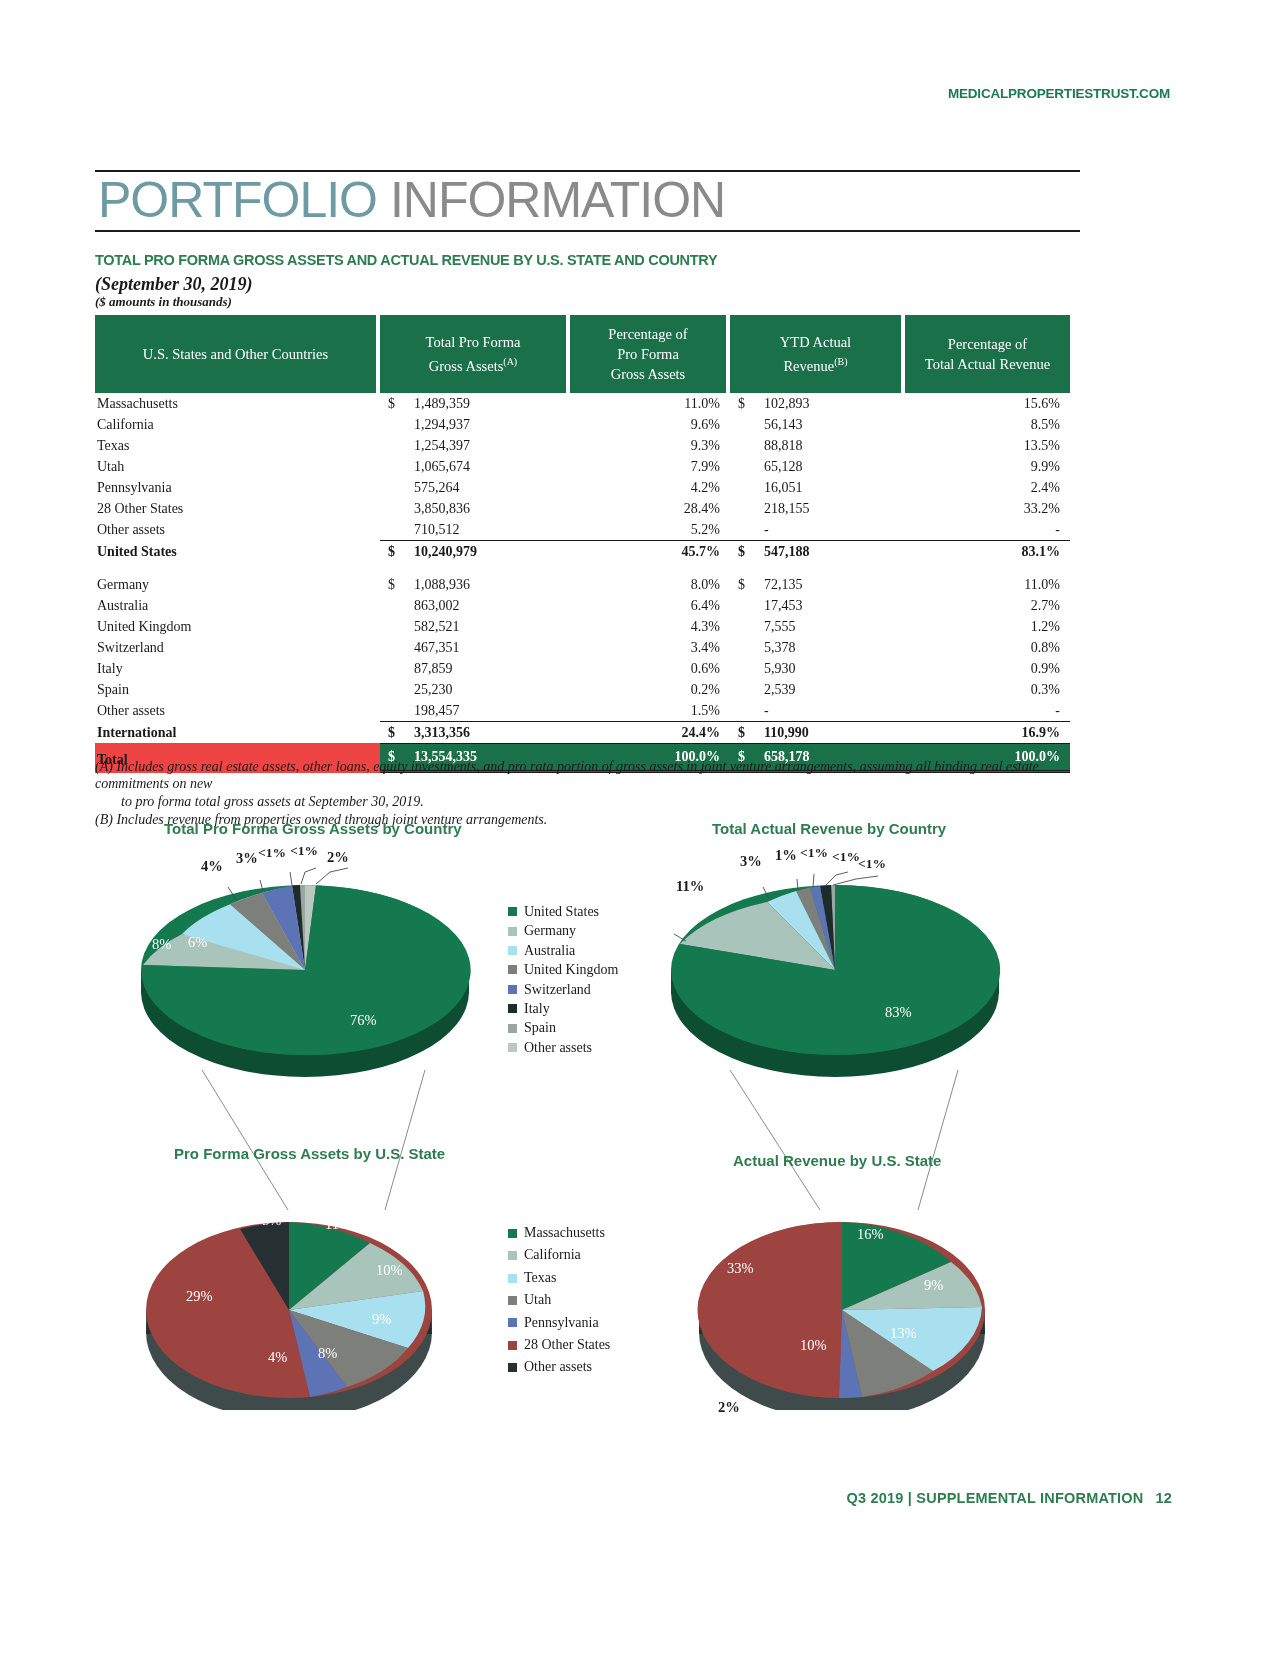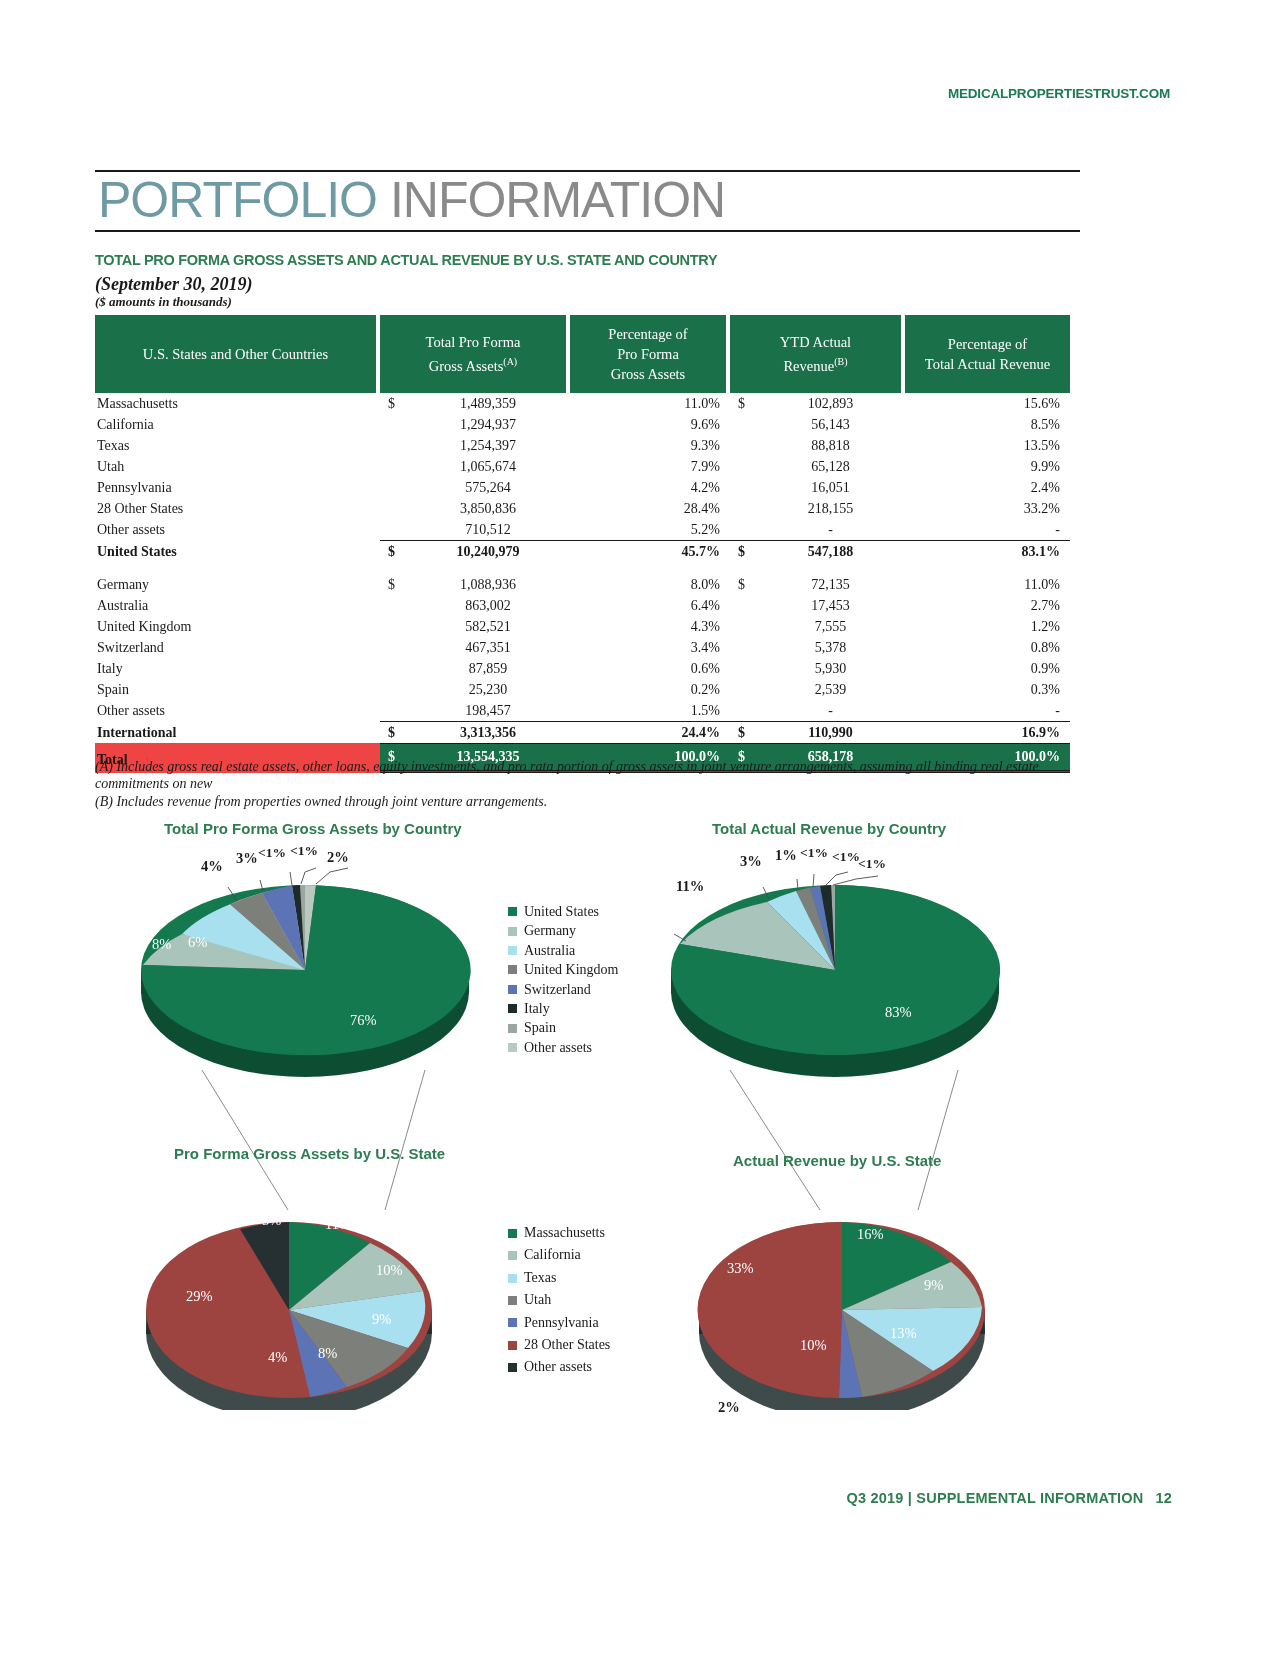--- a/index.html
+++ b/index.html
@@ -73,21 +73,21 @@
   .sup { font-size:10px; vertical-align:super; }
 
   tbody td {
     font-size:14px;
     padding:2.5px 4px;
     vertical-align:bottom;
     white-space:nowrap;
   }
   td.label { text-align:left; padding-left:2px; }
   td.cur { text-align:left; width:18px; padding-left:8px; }
-  td.num { text-align:center; padding-right:8px;margin-top:8px; }
+  td.num { text-align:left; padding-right:8px;margin-top:8px; }
   td.pct { text-align:right; padding-right:10px; }
 
   .col-cur1 { width:30px; }
   .col-num1 { width:160px; }
   .col-pct1 { width:160px; }
   .col-cur2 { width:30px; }
   .col-num2 { width:145px; }
   .col-pct2 { width:165px; }
   .col-lbl  { width:285px; }
 
@@ -358,20 +358,21 @@
             <td class="cur">$</td>
             <td class="num">658,178</td>
             <td class="pct">100.0%</td>
           </tr>
       </tbody>
     </table>
   </div>
 
   <div class="footnotes">
     <p>(A) Includes gross real estate assets, other loans, equity investments, and pro rata portion of gross assets in joint venture arrangements, assuming all binding real estate commitments on new</p>
+    <p class="fn-indent">to pro forma total gross assets at September 30, 2019.</p>
     <p>(B) Includes revenue from properties owned through joint venture arrangements.</p>
   </div>
 
   <div class="chart-title" style="left:164px; top:820px;">Total Pro Forma Gross Assets by Country</div>
 
   <svg class="pie-wrap" style="left:120px; top:862px;" width="370" height="230" viewBox="0 0 370 230">
 
     <ellipse cx="185" cy="130" rx="164" ry="85" fill="#0d4e33"></ellipse>
     <rect x="21" y="108" width="328" height="24" fill="#0d4e33"></rect>
     <ellipse cx="185" cy="108" rx="164" ry="85" fill="#14794f"></ellipse>

